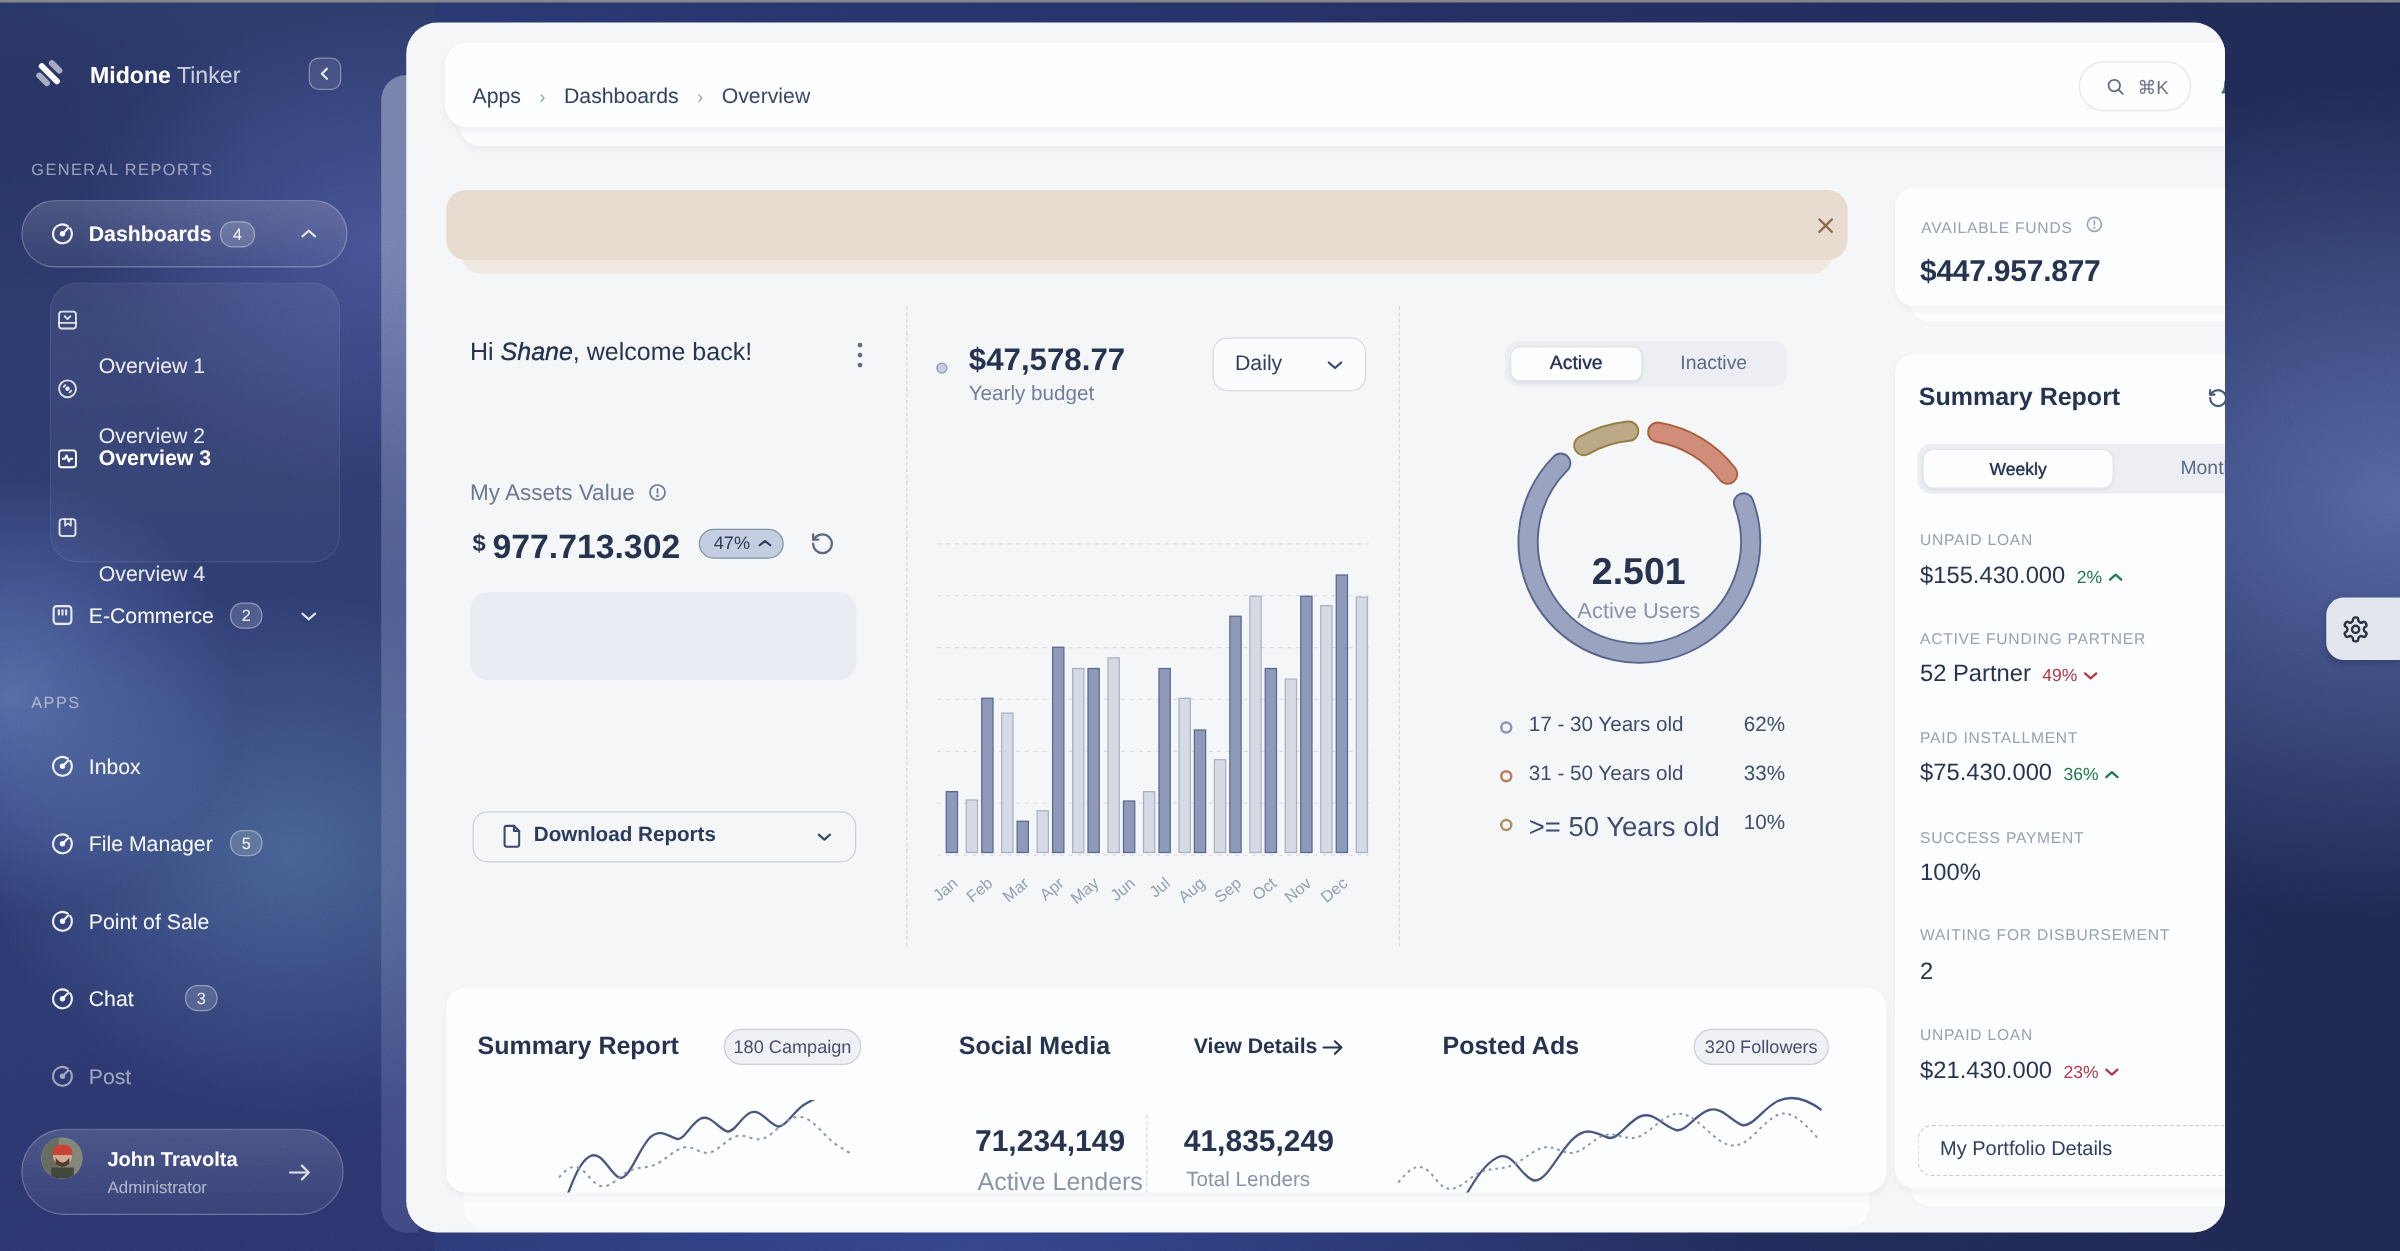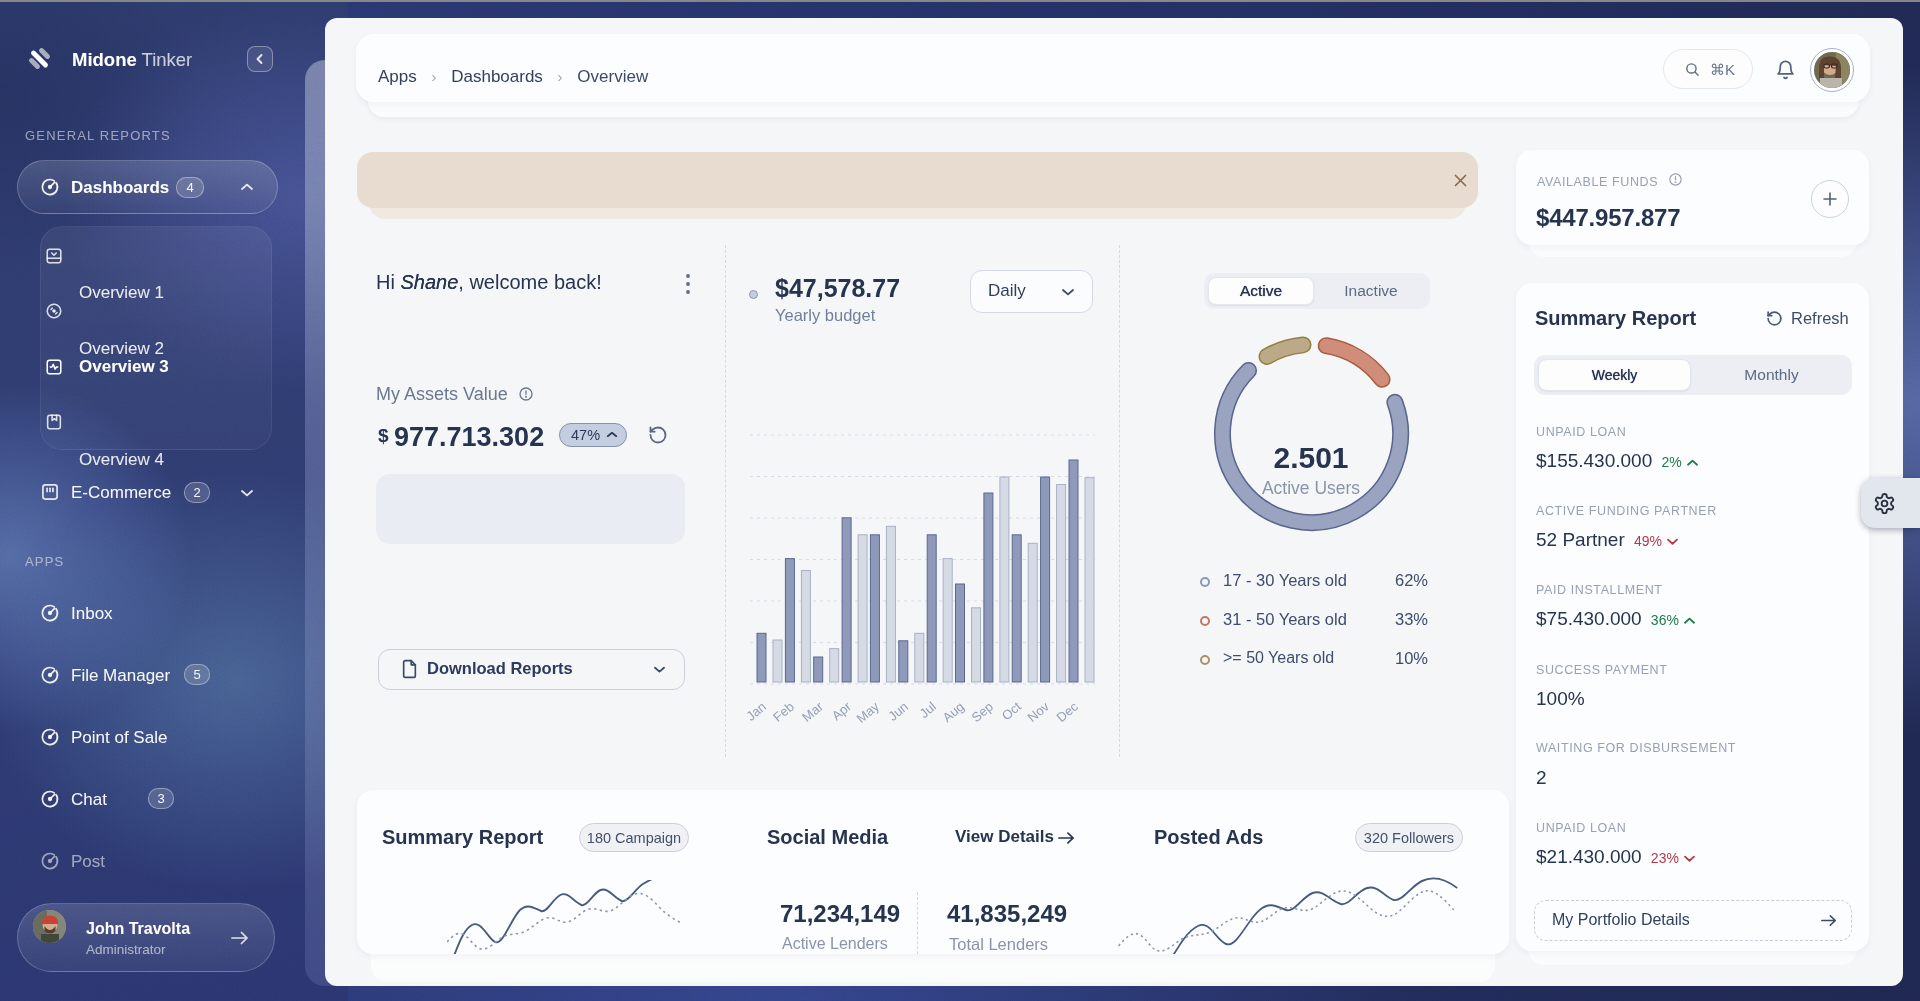--- a/index.html
+++ b/index.html
@@ -49,21 +49,21 @@
 }
 
 #strip {
   left:305px; top:60px; width:30px; height:926px; border-radius:20px 0 0 20px;
   background:linear-gradient(180deg, rgba(200,205,235,.40), rgba(160,170,215,.28) 40%, rgba(140,150,200,.18));
   z-index:1;
 }
 
 
 #main {
-  left:325px; top:18px; width:1578px; height:968px; border-radius:12px;
+  left:325px; top:18px; width:1455px; height:968px; border-radius:25px;
   background:#f5f6f8; overflow:hidden; z-index:2;
 }
 .card { position:absolute; background:#fcfdfe; border-radius:16px; box-shadow:0 3px 6px rgba(40,50,90,.05); }
 .stack { position:absolute; border-radius:16px; }
 
 
 #hdr-stack { left:43px; top:30px; width:1491px; height:69px; background:rgba(255,255,255,.62); box-shadow:0 3px 5px rgba(40,50,90,.05);}
 #hdr { left:31px; top:16px; width:1514px; height:68px; border-radius:18px; }
 .crumb { font-size:17px; color:#33415f; }
 .crumb-sep { color:#9aa5b5; font-size:15px; padding:0 10px; }
@@ -459,37 +459,37 @@
 
   <div class="abs" style="left:875px;top:559px;width:10px;height:10px;border-radius:50%;border:2px solid #8a97b7;background:#f5f6f8"></div>
   <div class="abs" style="left:898px;top:553px;font-size:16.5px;color:#3e4d6b">17 - 30 Years old</div>
   <div class="abs" style="left:1023px;top:553px;width:80px;text-align:right;font-size:16.5px;color:#3e4d6b">62%</div>
 
   <div class="abs" style="left:875px;top:598px;width:10px;height:10px;border-radius:50%;border:2px solid #c07a62;background:#f5f6f8"></div>
   <div class="abs" style="left:898px;top:592px;font-size:16.5px;color:#3e4d6b">31 - 50 Years old</div>
   <div class="abs" style="left:1023px;top:592px;width:80px;text-align:right;font-size:16.5px;color:#3e4d6b">33%</div>
 
   <div class="abs" style="left:875px;top:637px;width:10px;height:10px;border-radius:50%;border:2px solid #ab9264;background:#f5f6f8"></div>
-  <div class="abs" style="left:898px;top:631px;font-size:16px;color:#3e4d6b">&gt;= 50 Years old</div>
+  <div class="abs" style="left:898px;top:631px;font-size:22px;color:#3e4d6b">&gt;= 50 Years old</div>
   <div class="abs" style="left:1023px;top:631px;width:80px;text-align:right;font-size:16.5px;color:#3e4d6b">10%</div>
 
   <div class="stack" id="bot-stack"></div>
   <div class="card" id="botcard">
     <div class="abs h20" style="left:25px;top:36px">Summary Report</div>
     <div class="abs pill-gray" style="left:222px;top:33px;width:110px;height:29px">180 Campaign</div>
     <div class="abs h20" style="left:410px;top:36px">Social Media</div>
     <div class="abs" style="left:598px;top:37px;font-size:17px;font-weight:bold;color:#273450">View Details</div>
     <svg class="abs" style="left:700px;top:40px" width="19" height="16" viewBox="0 0 20 16">
         <path d="M2 8 H17 M11.5 2.8 L17 8 L11.5 13.2" fill="none" stroke="#273450" stroke-width="1.8" stroke-linecap="round" stroke-linejoin="round"></path>
       </svg>
     <div class="abs h20" style="left:797px;top:36px">Posted Ads</div>
     <div class="abs pill-gray" style="left:998px;top:33px;width:108px;height:29px">320 Followers</div>
 
     <div class="abs" style="left:423px;top:110px;font-size:24px;font-weight:bold;color:#273450">71,234,149</div>
-    <div class="abs" style="left:425px;top:145px;font-size:16px;color:#8a94a8">Active Lenders</div>
+    <div class="abs" style="left:425px;top:145px;font-size:20px;color:#8a94a8">Active Lenders</div>
     <div class="abs" style="left:560px;top:102px;height:72px;border-left:1px dashed #d3d8e1"></div>
     <div class="abs" style="left:590px;top:110px;font-size:24px;font-weight:bold;color:#273450">41,835,249</div>
     <div class="abs" style="left:592px;top:145px;font-size:16.5px;color:#8a94a8">Total Lenders</div>
 
     <svg class="abs" style="left:90px;top:90px" width="240" height="80" viewBox="0 0 250 80" preserveAspectRatio="none">
       <path d="M4 84 C10 70 16 50 26 45 C36 40 42 58 50 62 C58 66 66 40 76 30 C84 23 90 28 98 31 C104 33 110 19 118 15 C126 11 132 22 140 25 C146 27 152 13 160 10 C168 7 174 18 182 21 C188 23 196 9 204 4 C214 -2 230 -8 248 -14" fill="none" stroke="#48587f" stroke-width="1.9"></path>
       <path d="M0 62 C6 56 10 52 16 54 C24 57 28 68 36 69 C44 70 50 61 58 57 C66 53 74 55 82 51 C90 47 96 40 104 38 C112 36 118 44 126 42 C134 40 140 31 148 29 C156 27 162 33 170 31 C178 29 186 17 196 14 C206 11 214 20 222 28 C228 34 236 39 244 43" fill="none" stroke="#8b95ae" stroke-width="1.6" stroke-dasharray="2.5 3.5"></path>
     </svg>
     <svg class="abs" style="left:758px;top:86px" width="344" height="86" viewBox="0 0 390 86" preserveAspectRatio="none">
       <path d="M60 88 C70 74 80 56 94 50 C108 44 114 64 126 68 C138 72 150 44 164 34 C176 25 184 31 194 34 C203 37 212 21 224 17 C236 13 244 25 256 28 C265 30 274 15 286 12 C298 9 306 21 316 24 C325 26 336 10 348 5 C362 -1 376 4 388 12" fill="none" stroke="#48587f" stroke-width="1.9"></path>

